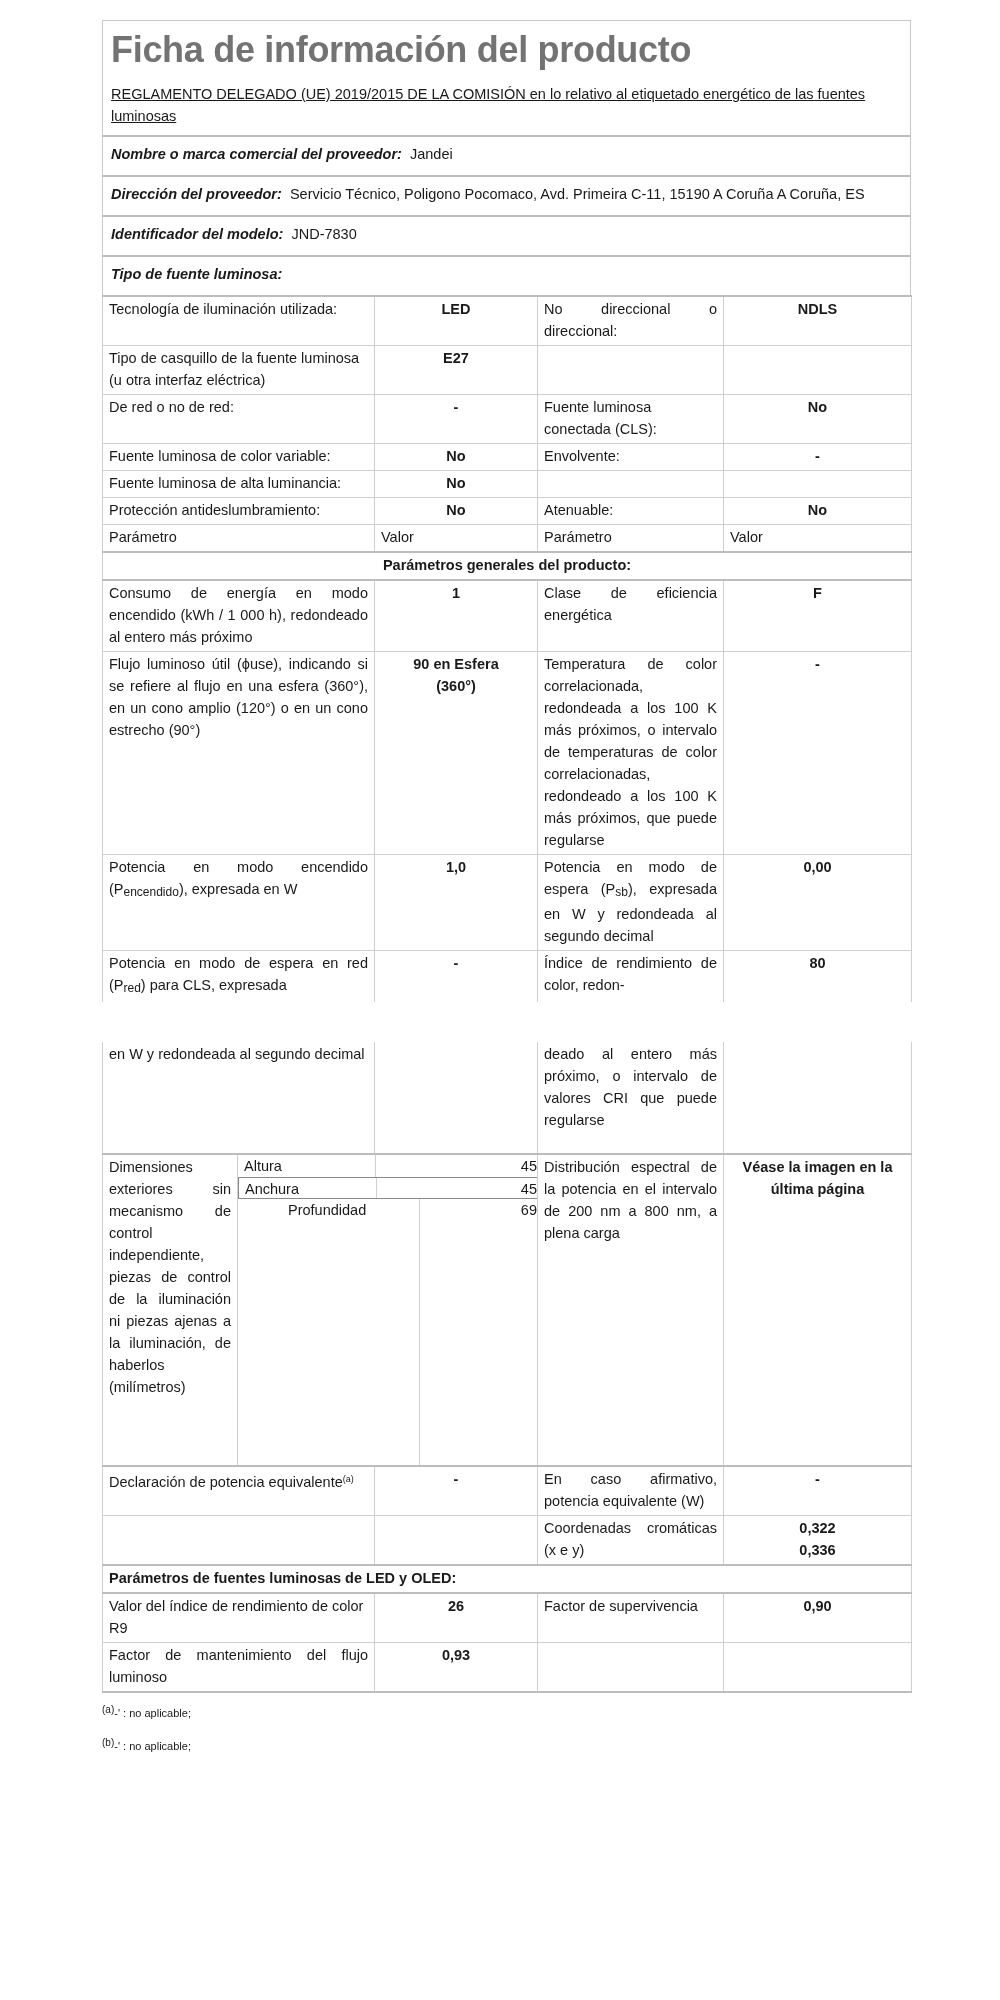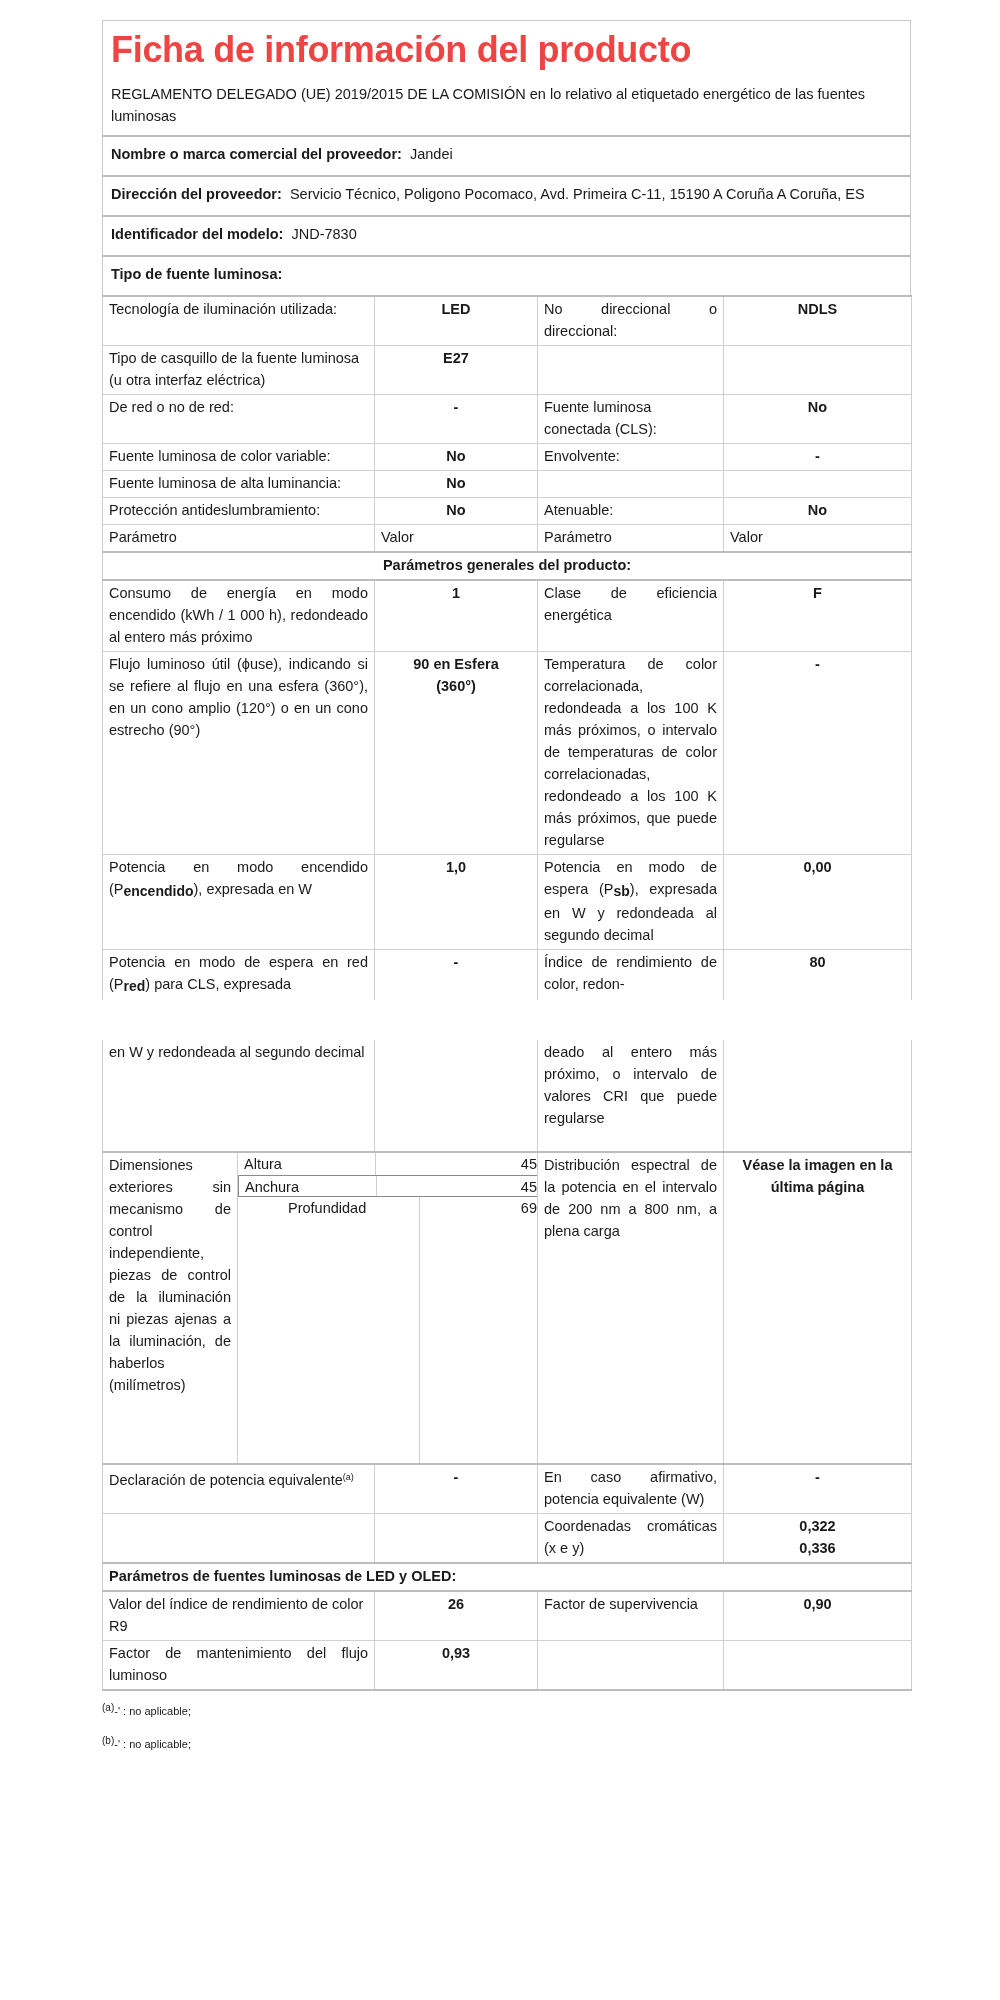--- a/index.html
+++ b/index.html
@@ -1,32 +1,32 @@
 <!DOCTYPE html>
 <html><head>
 <meta charset="utf-8">
 <style>
   * { box-sizing: border-box; margin: 0; padding: 0; }
   html, body { width: 1000px; height: 2000px; background: #ffffff; overflow: hidden; }
   body { font-family: "Liberation Sans", sans-serif; color: #1a1a1a; font-size: 14.5px; line-height: 22px; position: relative; }
   .sheet { position: absolute; left: 102px; top: 20px; width: 809px; }
   .box { border-left: 1.5px solid #c8c8c8; border-right: 1.5px solid #c8c8c8; }
   .title-block { border-top: 1.5px solid #c8c8c8; padding: 6px 8px 0 8px; }
-  .title { font-family: "Liberation Sans", sans-serif; font-weight: bold; font-size: 36px; line-height: 46px; color: #ef4444; letter-spacing: -0.3px; }
-  .reg { padding: 10px 8px 8px 8px; font-size: 14.5px; line-height: 22px; border-bottom: 2px solid #bdbdbd; }
+  .title { font-family: "Liberation Sans", sans-serif; font-weight: bold; font-size: 36px; line-height: 46px; color: #737373; letter-spacing: -0.3px; }
+  .reg { padding: 10px 8px 8px 8px; font-size: 14.5px; line-height: 22px; border-bottom: 2px solid #bdbdbd; text-decoration: underline; }
   .hrow { padding: 6px 8px 10px 8px; border-bottom: 2px solid #bdbdbd; min-height: 38px; }
-  .hrow b { font-weight: bold; }
+  .hrow b { font-weight: bold; font-style: italic; }
   table { border-collapse: collapse; width: 809px; table-layout: fixed; }
   td { border: 1.2px solid #cfcfcf; vertical-align: top; padding: 1px 6px 3px 6px; font-size: 14.5px; line-height: 22px; }
   td.c { text-align: center; font-weight: bold; }
   td.j { text-align: justify; }
   .sec { text-align: center; font-weight: bold; border-top: 2px solid #bdbdbd; border-bottom: 2px solid #bdbdbd; }
   .secl { text-align: left; font-weight: bold; border-top: 2px solid #bdbdbd; border-bottom: 2px solid #bdbdbd; }
   .thick-top td { border-top: 2px solid #bdbdbd; }
-  sub { font-size: 14px; vertical-align: -2px; font-weight: bold; }
+  sub { font-size: 12px; vertical-align: -2px; }
   sup { font-size: 9px; vertical-align: 5px; }
   .gap { height: 40px; }
   .split-bottom td { border-bottom: none; }
   .split-top td { border-top: none; }
   .dims { display: flex; }
   .dims-label { width: 135px; padding: 1px 6px 3px 6px; text-align: justify; border-right: 1.2px solid #cfcfcf; }
   .dims-sub { flex: 1; }
   .dim-row { display: flex; height: 22px; }
   .dim-row.boxed { border-top: 1.5px solid #8a8a8a; border-bottom: 1.5px solid #8a8a8a; border-left: 1.5px solid #8a8a8a; }
   .dim-name { width: 137px; padding-left: 6px; }

